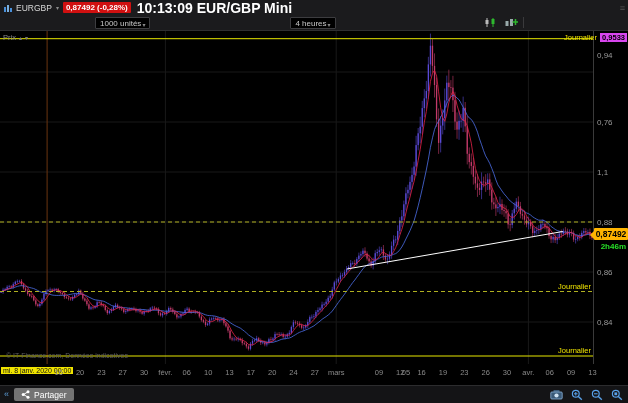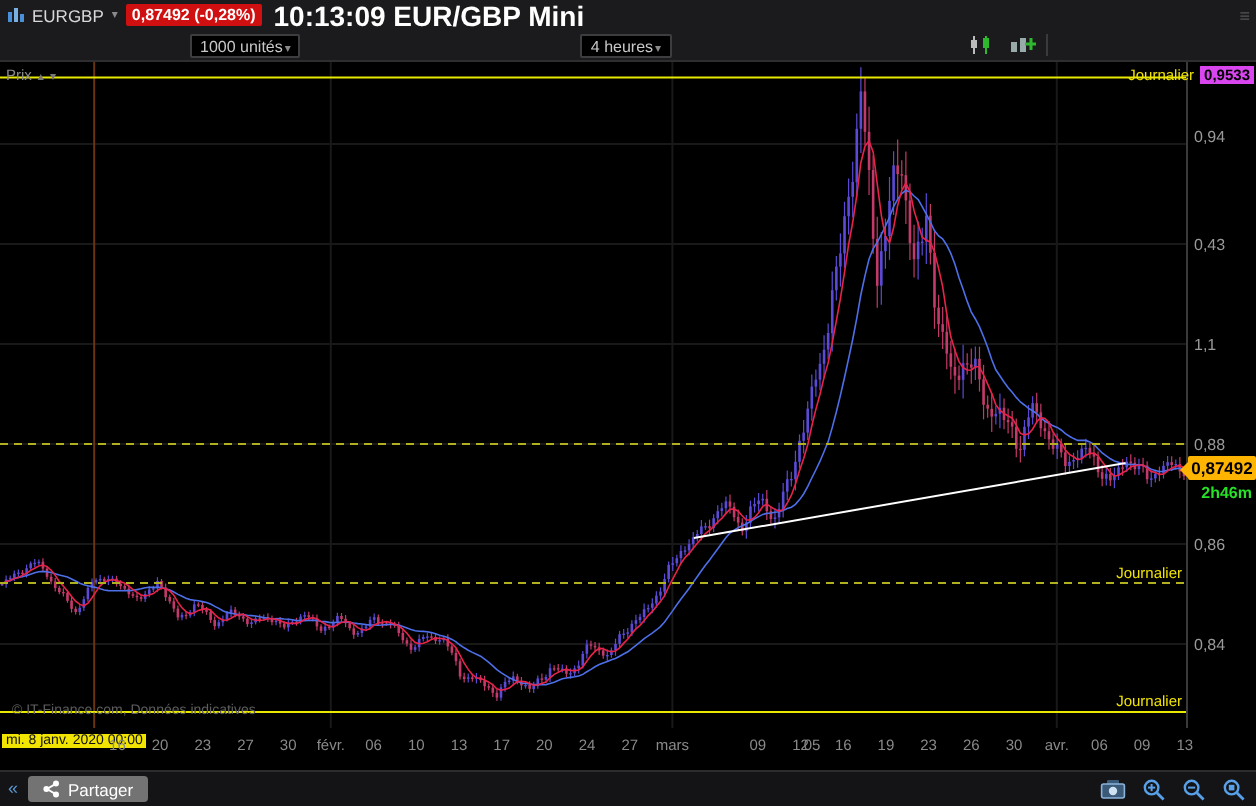--- a/index.html
+++ b/index.html
@@ -711,22 +711,22 @@
 
     <div class="watermark">© IT-Finance.com, Données indicatives</div>
 
     <div class="y-axis" id="y-axis">
       <div class="price-marker" id="price-marker" style="top: 196.7px;">0,87492</div>
       <div class="countdown" id="countdown" style="top: 210.7px;">2h46m</div>
     <div class="y-tick" style="top: 286.5px;">0,84</div>
         <div class="y-tick" style="top: 236.5px;">0,86</div>
         <div class="y-tick" style="top: 186.5px;">0,88</div>
         <div class="y-tick" style="top: 136.5px;">1,1</div>
-        <div class="y-tick" style="top: 86.5px;">0,43</div>
-        <div class="y-tick" style="top: 33px;">0,94</div>
+        <div class="y-tick" style="top: 86.5px;">0,76</div>
+        <div class="y-tick" style="top: 20px;">0,94</div>
       </div>
 
     <div class="x-axis" id="x-axis">
         <div class="x-first">mi. 8 janv. 2020 00:00</div>
         <div class="x-tick" style="left: 58.707px;">16</div>
         <div class="x-tick" style="left: 80.055px;">20</div>
         <div class="x-tick" style="left: 101.403px;">23</div>
         <div class="x-tick" style="left: 122.751px;">27</div>
         <div class="x-tick" style="left: 144.099px;">30</div>
         <div class="x-tick" style="left: 165.447px; text-align: right;">févr.</div>

